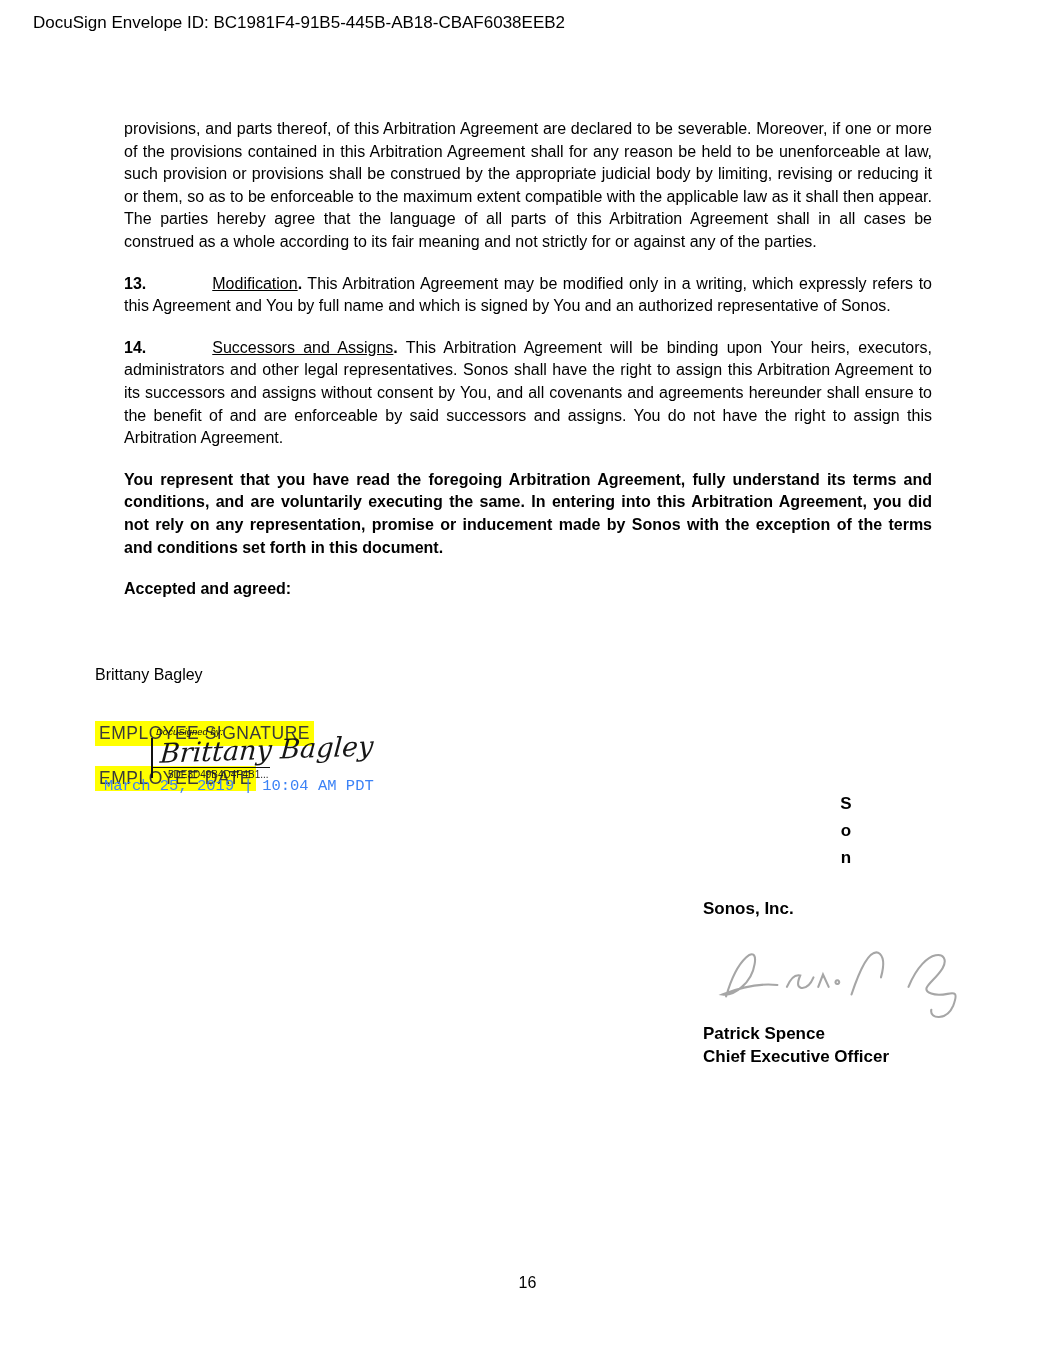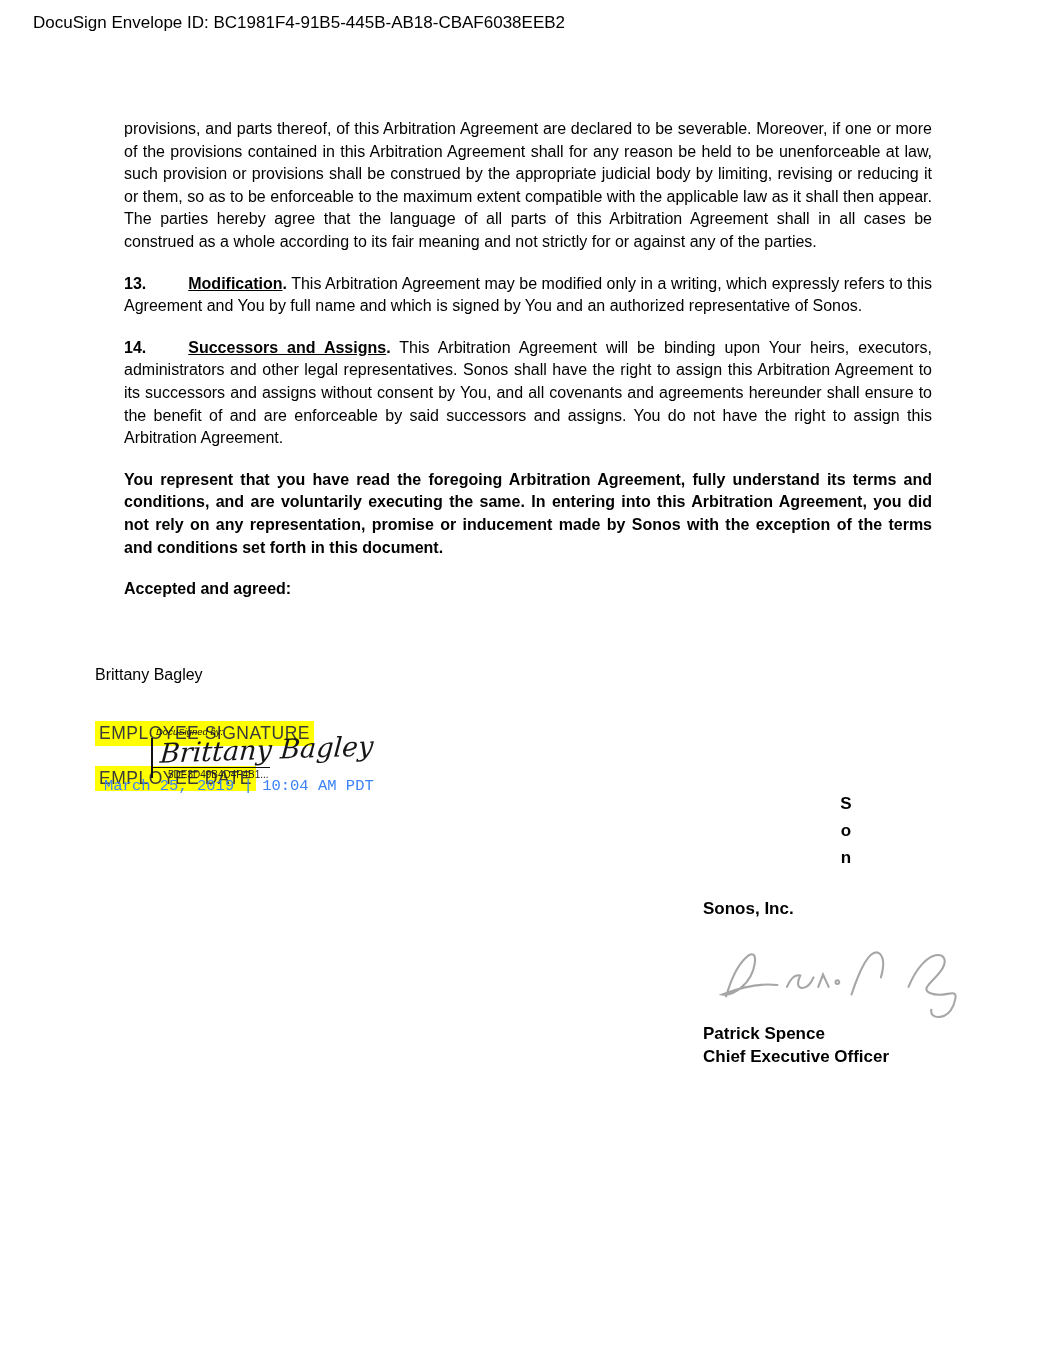--- a/index.html
+++ b/index.html
@@ -24,21 +24,21 @@
     width:808px;
   }
   .content p{
     margin:0 0 19px 0;
     font-size:16px;
     line-height:22.6px;
     text-align:justify;
   }
   .tab{display:inline-block;width:42px;}
   .b{font-weight:bold;}
-  .bu{font-weight:bold;text-decoration:underline;}
+  .bu{font-weight:normal;text-decoration:underline;margin-left:24px;}
   .accepted{font-weight:bold;margin-top:12px;}
   .printed-name{
     position:absolute;
     left:95px; top:666px;
     font-size:16px;
   }
   .hl{
     position:absolute;
     background:#ffff00;
     color:#3a3a3a;
@@ -187,14 +187,15 @@
         <path d="M210 62 C228 18, 256 24, 246 42 C238 56, 220 64, 234 69 C250 75, 266 58, 257 82 C250 98, 232 96, 234 86"></path>
       </g>
     </svg>
   </div>
 
   <div class="signer-block">
     <div>Patrick Spence</div>
     <div>Chief Executive Officer</div>
   </div>
 
+  <div class="page-number">16</div>
 
 </div>
 
 </body></html>

